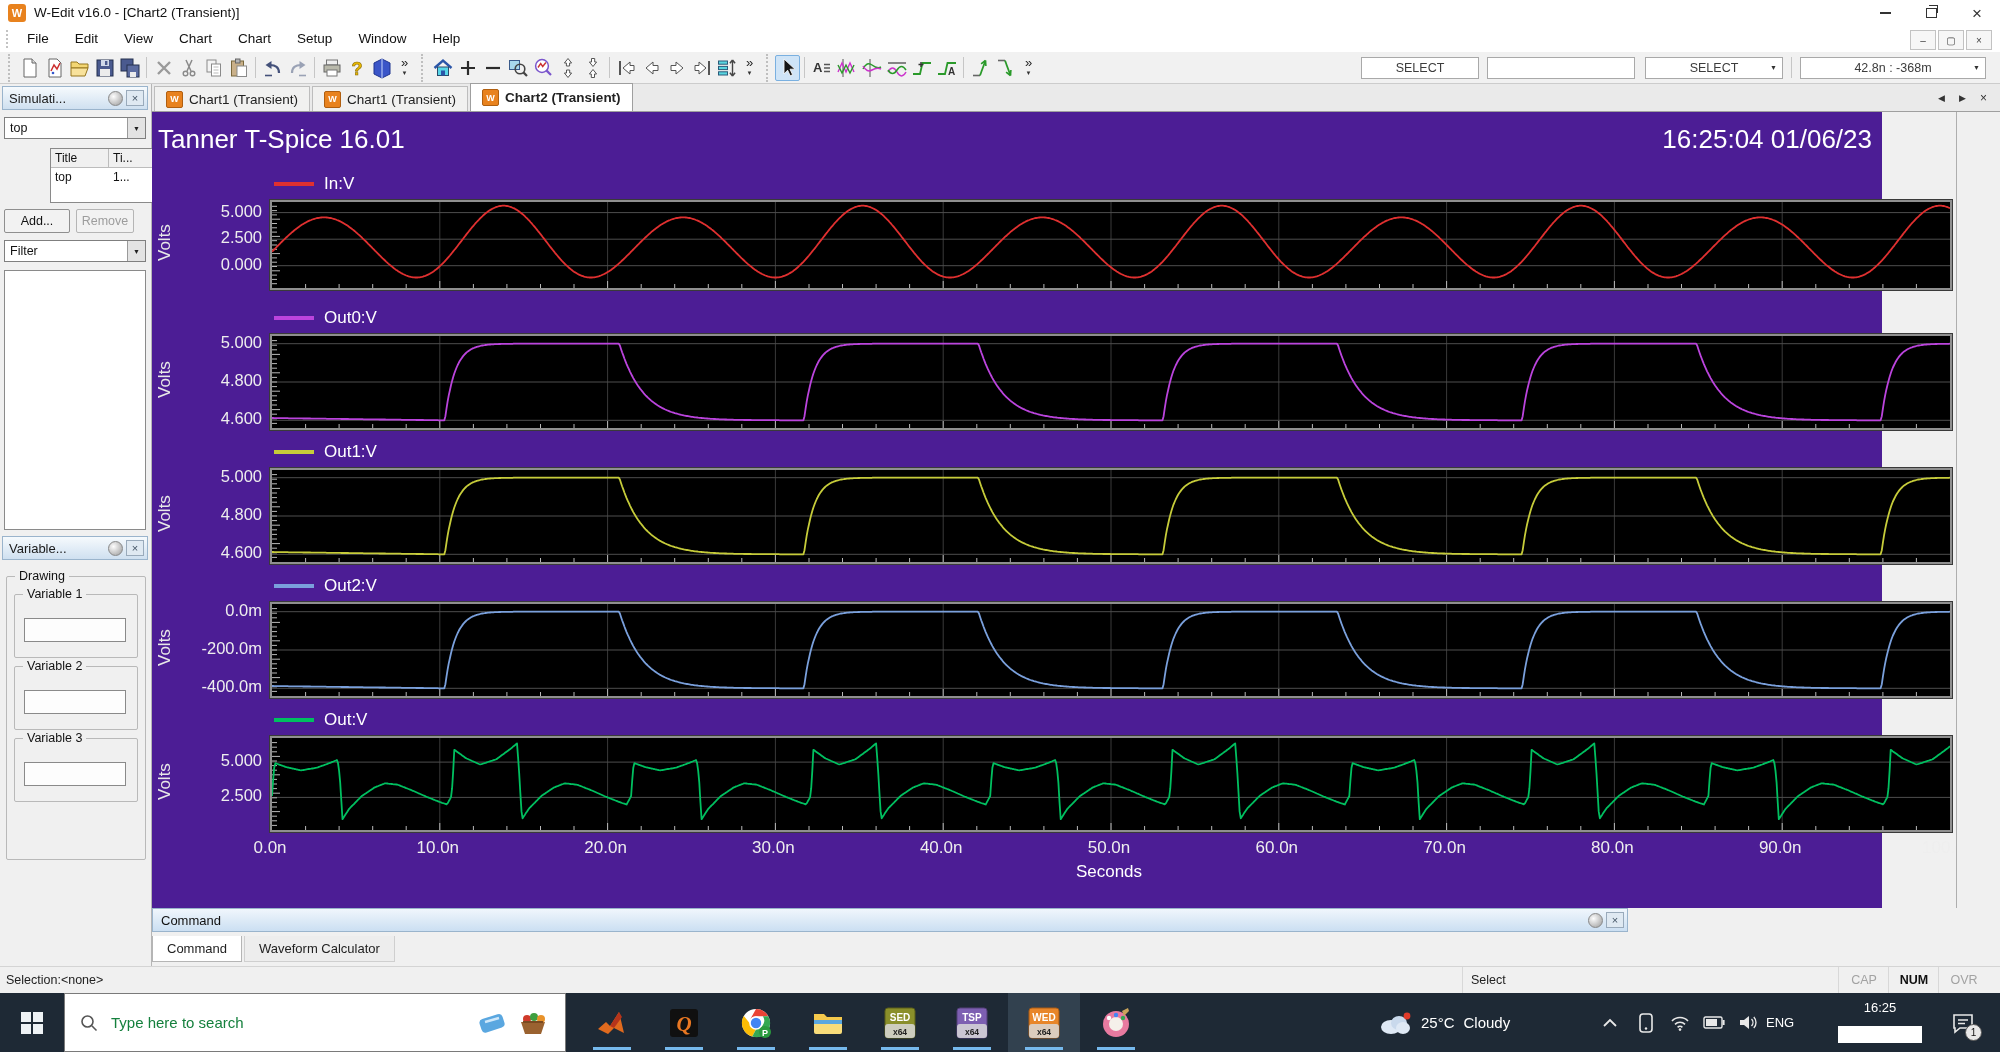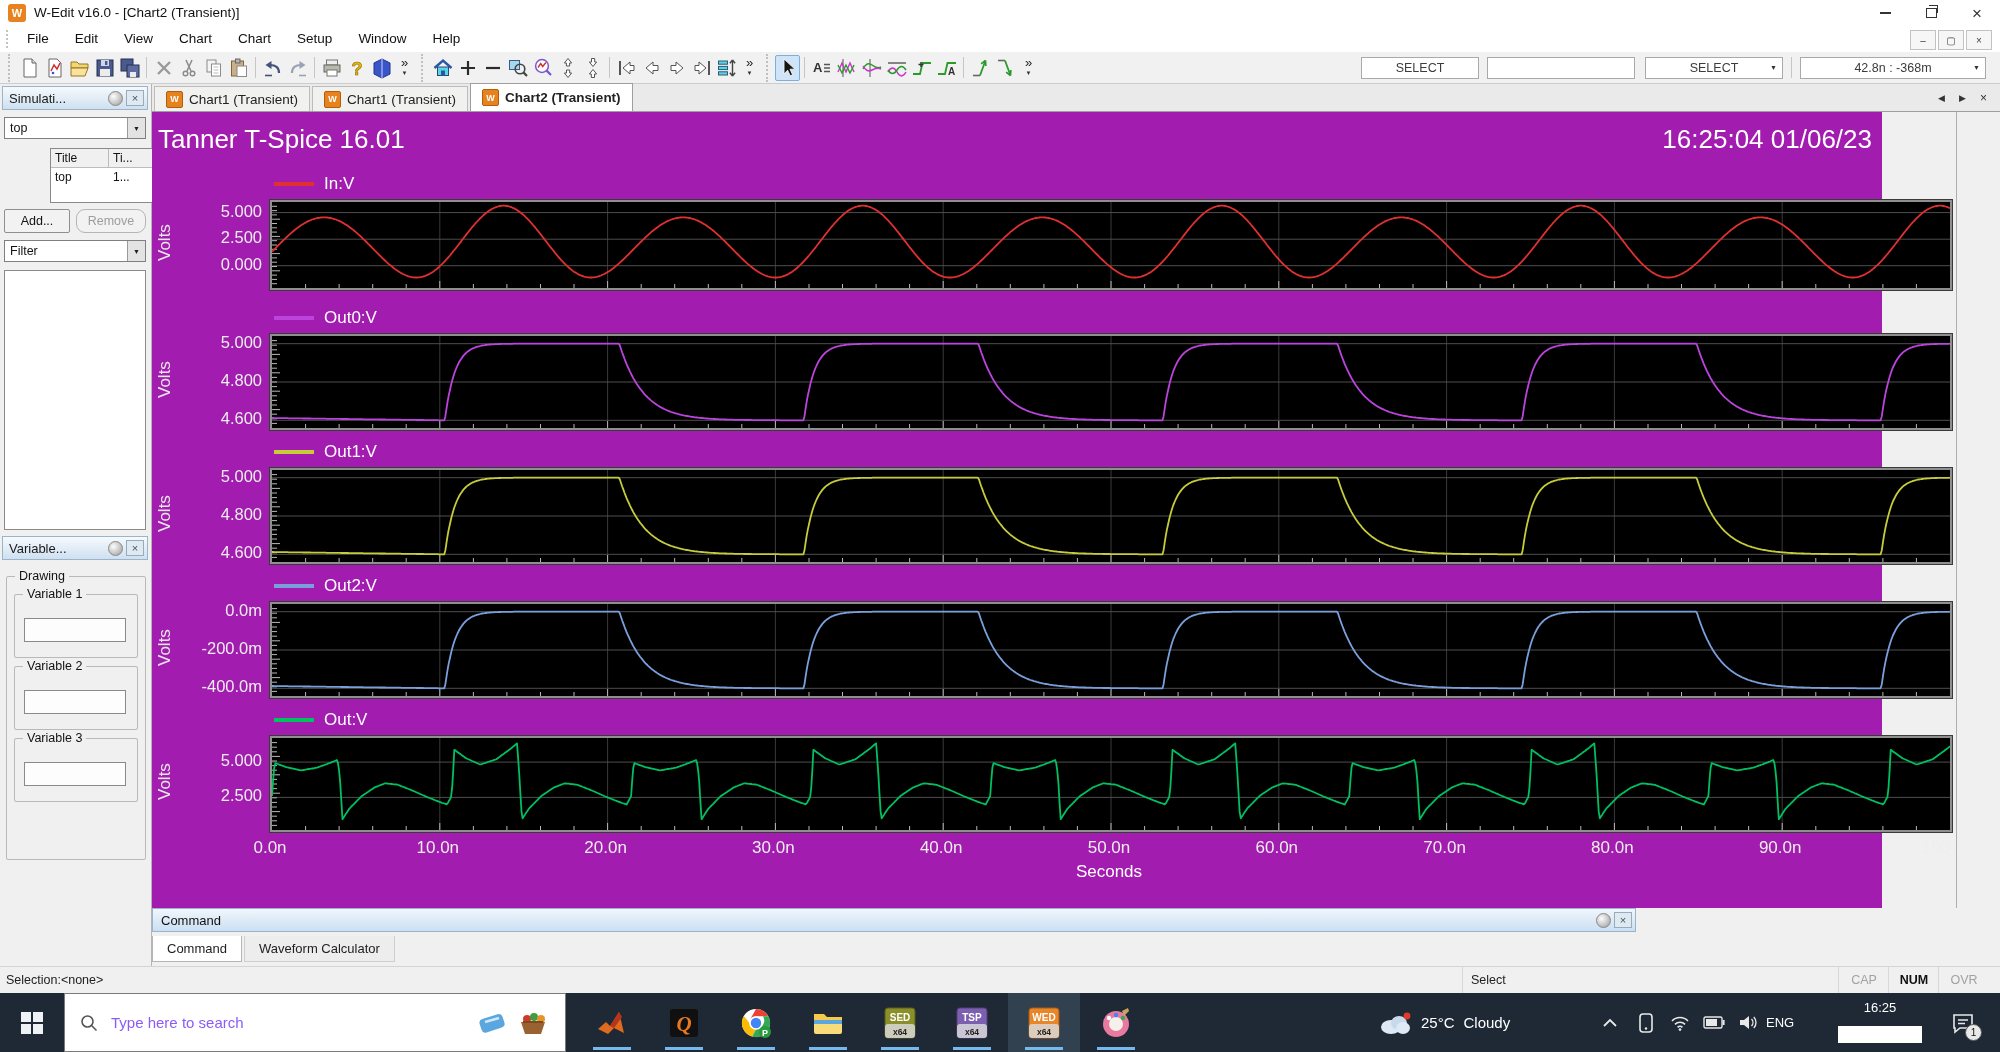--- a/index.html
+++ b/index.html
@@ -71,54 +71,54 @@
   #tabbar{position:absolute;left:152px;top:84px;width:1848px;height:28px;background:#eaeaea;border-bottom:1px solid #9f9f9f;box-sizing:border-box;display:flex;align-items:flex-end;}
   .tab{height:25px;display:flex;align-items:center;gap:6px;padding:0 11px;margin-left:2px;
        background:#f1f1f0;border:1px solid #bdbdbd;border-bottom:none;font-size:13.5px;color:#222;box-sizing:border-box;}
   .tab.active{background:#fff;font-weight:bold;height:28px;border-color:#9f9f9f;}
   .tab-wicon{width:15px;height:15px;background:#e8821e;border-radius:2px;color:#fff;font-size:9px;font-weight:bold;
              display:flex;align-items:center;justify-content:center;border:1px solid #b05f10;}
   #tabnav{margin-left:auto;display:flex;gap:4px;padding:0 8px 5px 0;}
   .tabnav-btn{width:17px;height:17px;display:flex;align-items:center;justify-content:center;font-size:9px;color:#333;}
 
   
-  #chart-area{position:absolute;left:152px;top:112px;width:1730px;height:796px;background:#a21caf;}
+  #chart-area{position:absolute;left:152px;top:112px;width:1730px;height:796px;background:#4c1d95;}
   #right-strip{position:absolute;left:1956px;top:112px;width:44px;height:796px;background:#f0f0f0;border-left:1px solid #aeaeae;box-sizing:border-box;}
   .chart-header{position:absolute;top:12px;color:#fff;font-size:26px;white-space:nowrap;}
   .legend{position:absolute;display:flex;align-items:center;gap:10px;height:20px;}
   .legend .swatch{width:40px;height:4px;display:inline-block;}
   .legend .lname{color:#fff;font-size:17px;}
   .volts{position:absolute;left:2px;width:22px;writing-mode:vertical-rl;transform:rotate(180deg);
          display:flex;align-items:center;justify-content:center;color:#e8e8e8;font-size:17px;}
   .ytick{position:absolute;left:22px;width:88px;text-align:right;color:#eee;font-size:16.5px;}
   .plot{position:absolute;border:2px solid #8f8f8f;box-shadow:0 0 0 1px #3a3a3a;}
   .xtick{position:absolute;width:90px;text-align:center;color:#eee;font-size:17px;}
   .xlabel{position:absolute;width:120px;text-align:center;color:#fff;font-size:17px;}
 
   
-  #command-panel{position:absolute;left:152px;top:908px;width:1476px;height:58px;background:#f0f0f0;padding-left:8px;}
+  #command-panel{position:absolute;left:152px;top:908px;width:1476px;height:58px;background:#f0f0f0;}
   #cmd-header{position:absolute;left:0;top:0;width:100%;height:24px;background:linear-gradient(#f0f6fc,#cbdff2);
               border:1px solid #9ab4cc;box-sizing:border-box;display:flex;align-items:center;font-size:13px;color:#111;padding-left:8px;}
   #cmd-tabs{position:absolute;left:0;top:26px;display:flex;align-items:flex-end;height:28px;}
   .cmd-tab{height:26px;display:flex;align-items:center;padding:0 14px;font-size:13px;color:#222;background:#ededed;border:1px solid #cfcfcf;border-top:none;box-sizing:border-box;margin-right:2px;}
   .cmd-tab.active{background:#fff;border-color:#b5b5b5;}
 
   
   #statusbar{position:absolute;left:0;top:966px;width:2000px;height:27px;background:#f0f0f0;border-top:1px solid #d4d4d4;font-size:12.5px;color:#222;}
   #status-left{position:absolute;left:6px;top:0;line-height:26px;}
   #status-mid{position:absolute;left:1462px;top:0;line-height:26px;width:170px;border-left:1px solid #d8d8d8;padding-left:8px;}
   .status-flag{position:absolute;top:0;width:50px;text-align:center;line-height:26px;border-left:1px solid #d8d8d8;}
 
   
   #taskbar{position:absolute;left:0;top:993px;width:2000px;height:59px;background:#1e2935;}
   #start-btn{position:absolute;left:0;top:0;width:64px;height:59px;display:flex;align-items:center;justify-content:center;}
   .winflag{display:grid;grid-template-columns:10px 10px;grid-template-rows:10px 10px;gap:2px;}
   .winflag div{background:#eef2f5;}
   #search-box{position:absolute;left:64px;top:0;width:502px;height:59px;background:#fff;border:1px solid #7a7a7a;box-sizing:border-box;display:flex;align-items:center;}
-  #search-text{font-size:15px;color:#8b5cf6;margin-left:12px;}
+  #search-text{font-size:15px;color:#15803d;margin-left:12px;}
   .searchbox-deco{position:absolute;top:14px;}
   .app-tile{position:absolute;top:0;width:72px;height:59px;display:flex;align-items:center;justify-content:center;}
   .app-tile.open:after{content:"";position:absolute;left:17px;bottom:2px;width:38px;height:3px;background:#76b9ed;}
   .app-tile.current{background:#32414f;}
   #weather{position:absolute;left:1378px;top:0;height:59px;display:flex;align-items:center;gap:9px;color:#fff;font-size:15px;}
   .tray-icon{position:absolute;top:0;height:59px;width:32px;display:flex;align-items:center;justify-content:center;}
   #tray-lang{position:absolute;left:1766px;top:0;height:59px;display:flex;align-items:center;color:#fff;font-size:13px;}
   #clock-block{position:absolute;left:1836px;top:0;width:88px;height:59px;}
   #clock-time{position:absolute;left:0;top:7px;width:88px;text-align:center;color:#fff;font-size:13px;}
   #clock-rect{position:absolute;left:2px;bottom:9px;width:84px;height:17px;background:#fff;}
@@ -436,21 +436,21 @@
       <div class="hcell" style="width:58px;">Title</div>
       <div class="hcell" style="width:46px;">Ti...</div>
       <div class="hcell" style="flex:1;border-right:none;"></div>
     </div>
     <div class="drow" style="height:34px;">
       <div class="dcell" style="width:58px;">top</div>
       <div class="dcell" style="width:46px;">1...</div>
     </div>
   </div>
   <div class="side-btn" style="left:4px;top:125px;width:66px;">Add...</div>
-  <div class="side-btn disabled" style="left:76px;top:125px;width:70px;border-radius:9px;">Remove</div>
+  <div class="side-btn disabled" style="left:76px;top:125px;width:58px;">Remove</div>
   <div class="combo" style="left:4px;top:156px;width:142px;">
     <span>Filter</span>
     <span class="cbtn">▼</span>
   </div>
   <div class="listbox" style="top:186px;height:260px;"></div>
 
   <div class="panel-header" style="top:452px;">
     <span>Variable...</span>
     <span class="ph-icons">
         <span class="pin-dot"></span>

